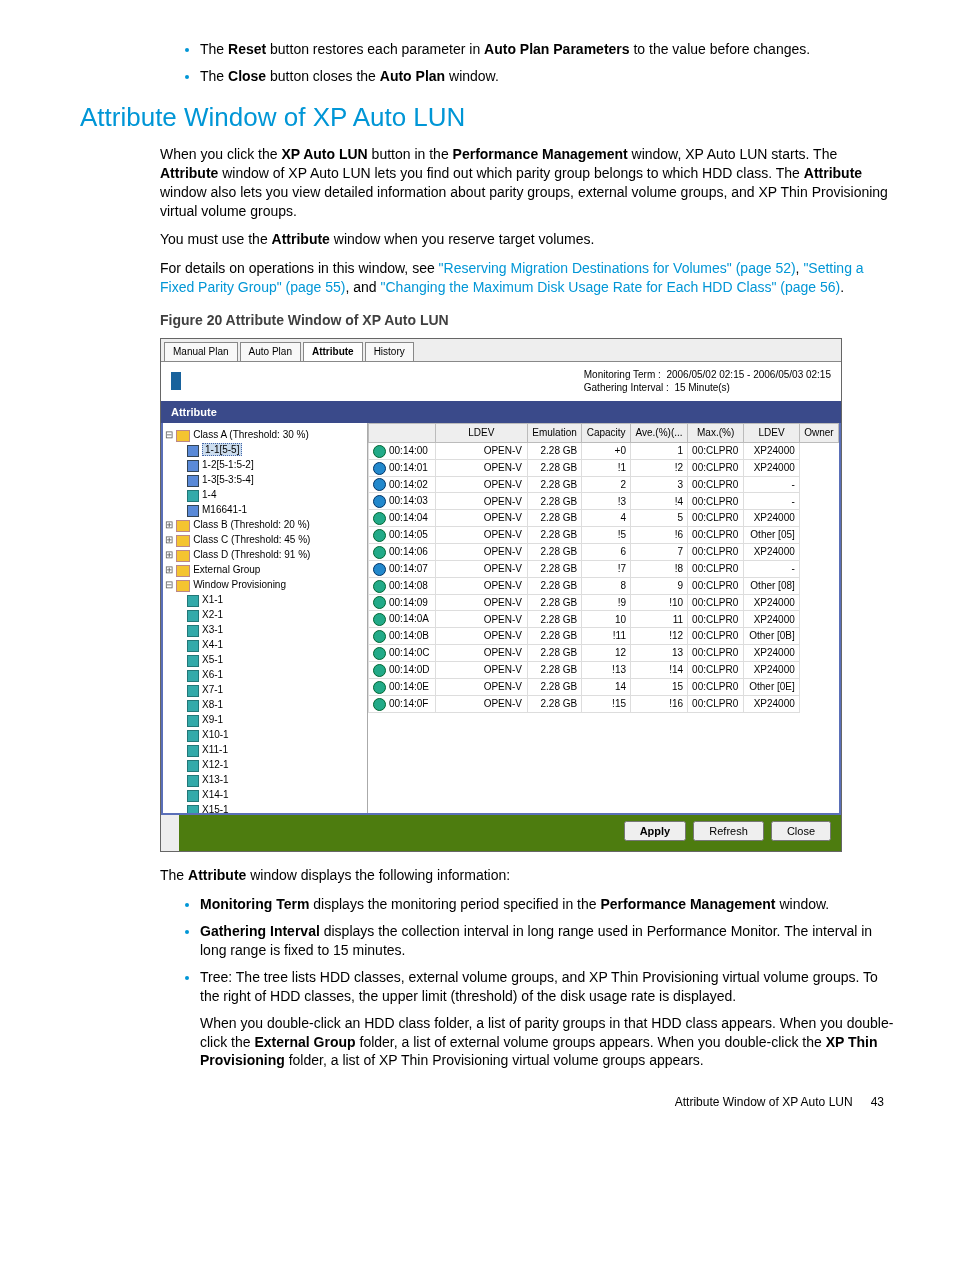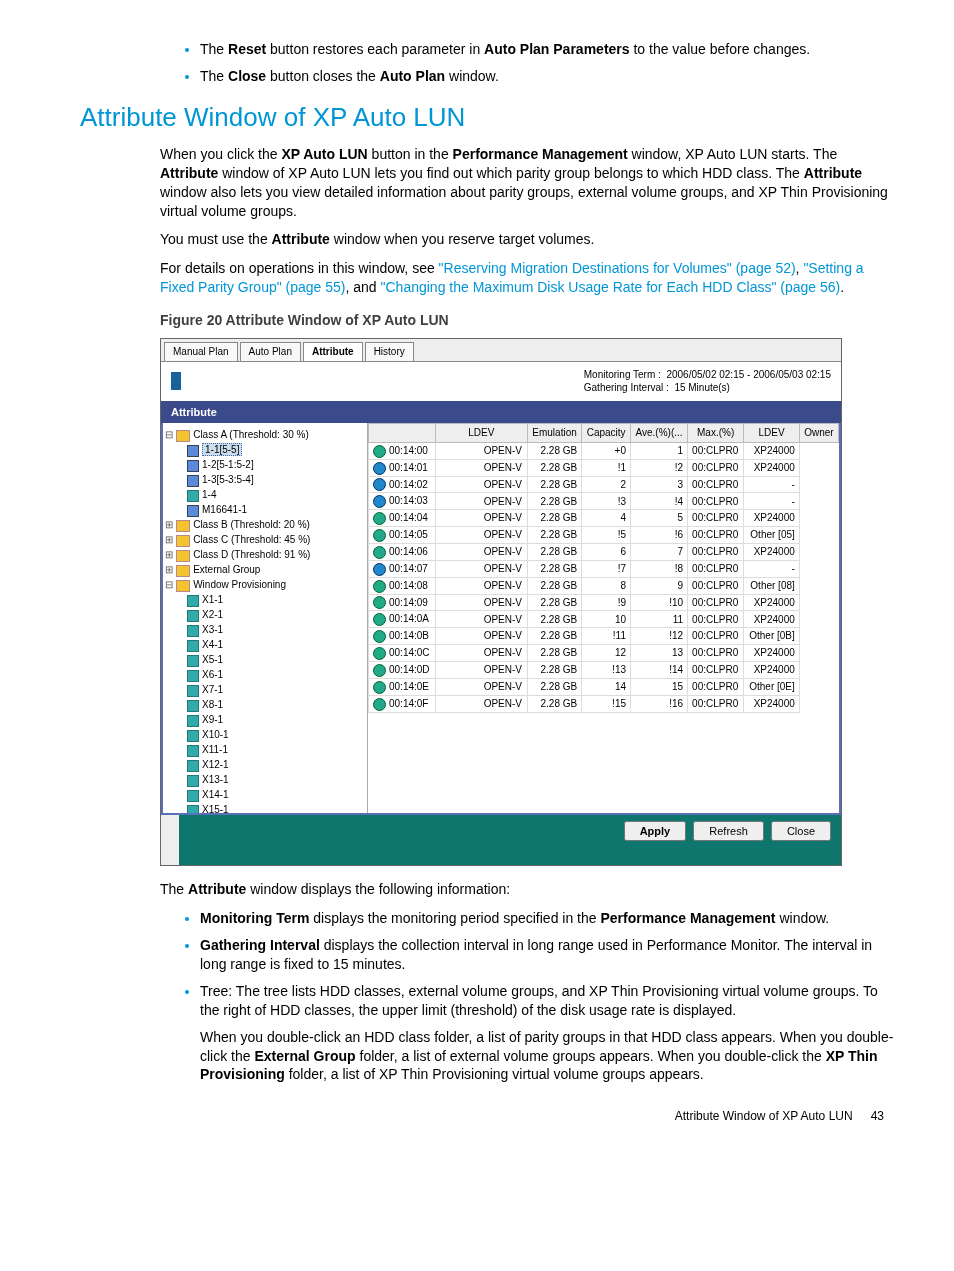--- a/index.html
+++ b/index.html
@@ -55,21 +55,21 @@
   .sel { background:#cde; border:1px dotted #46a; padding:0 2px; }
   .grid { flex:1; overflow:hidden; }
   table.datagrid { border-collapse:collapse; width:100%; font-size:10px; }
   table.datagrid th { background:#eee; border:1px solid #bbb; padding:2px 4px; font-weight:normal; }
   table.datagrid td { border:1px solid #ddd; padding:1px 4px; text-align:right; }
   table.datagrid td:nth-child(1){ text-align:left; }
   table.datagrid td:nth-child(2){ text-align:center;padding-left:47px; }
   table.datagrid td:nth-child(6){ text-align:left; }
   .rowico { display:inline-block; width:11px; height:11px; border-radius:50%; background:#2a8; border:1px solid #063; margin-right:3px; vertical-align:middle; }
   .rowico.blue { background:#28c; border-color:#036; }
-  .btnrow { text-align:right; padding:6px 10px 24px; background:#0f766e;margin-left:18px; }
+  .btnrow { text-align:right; padding:6px 10px 10px; background:#4d7c0f;margin-left:18px; }
   .btnrow button { font-size:11px; padding:2px 14px; margin-left:4px; }
   .btnrow .apply { font-weight:bold; }
 
   .footer { display:flex; justify-content:flex-end; gap:18px; font-size:12px; margin-top:24px; padding-right:10px; }
   .sub-p { margin:8px 0 10px 0; }
 </style>
 </head>
 <body>
 
 <ul class="doc-list">

